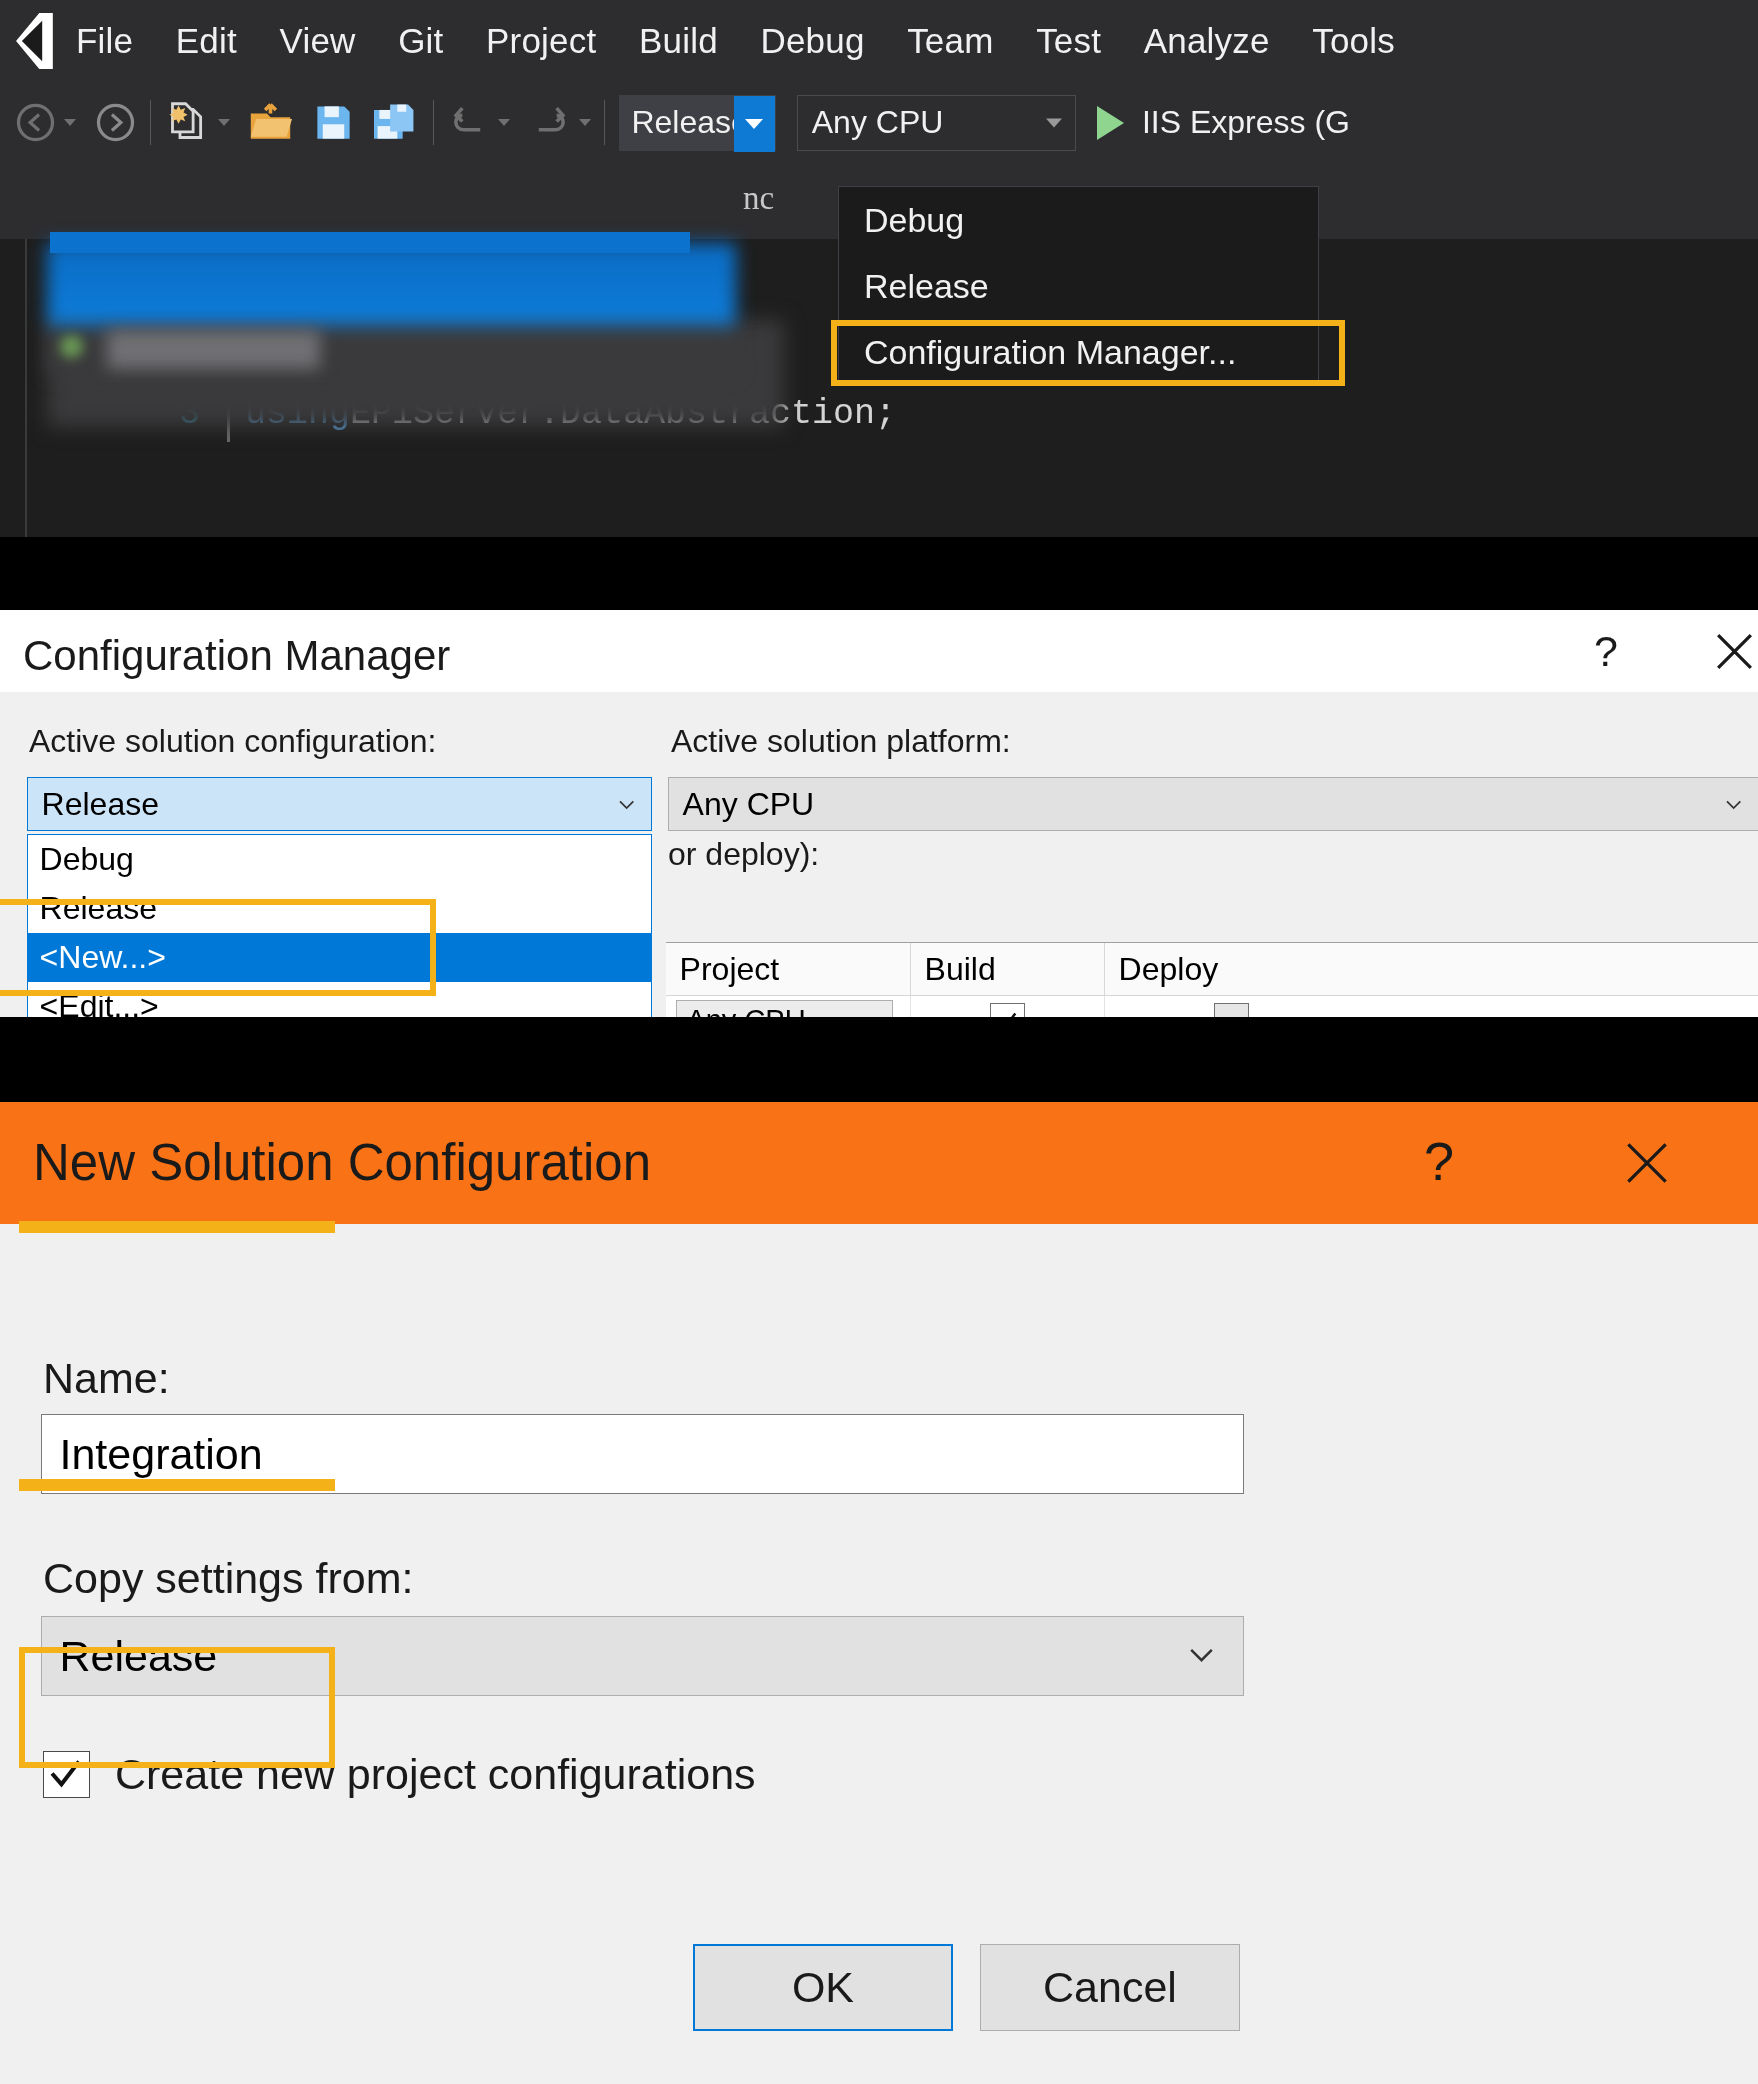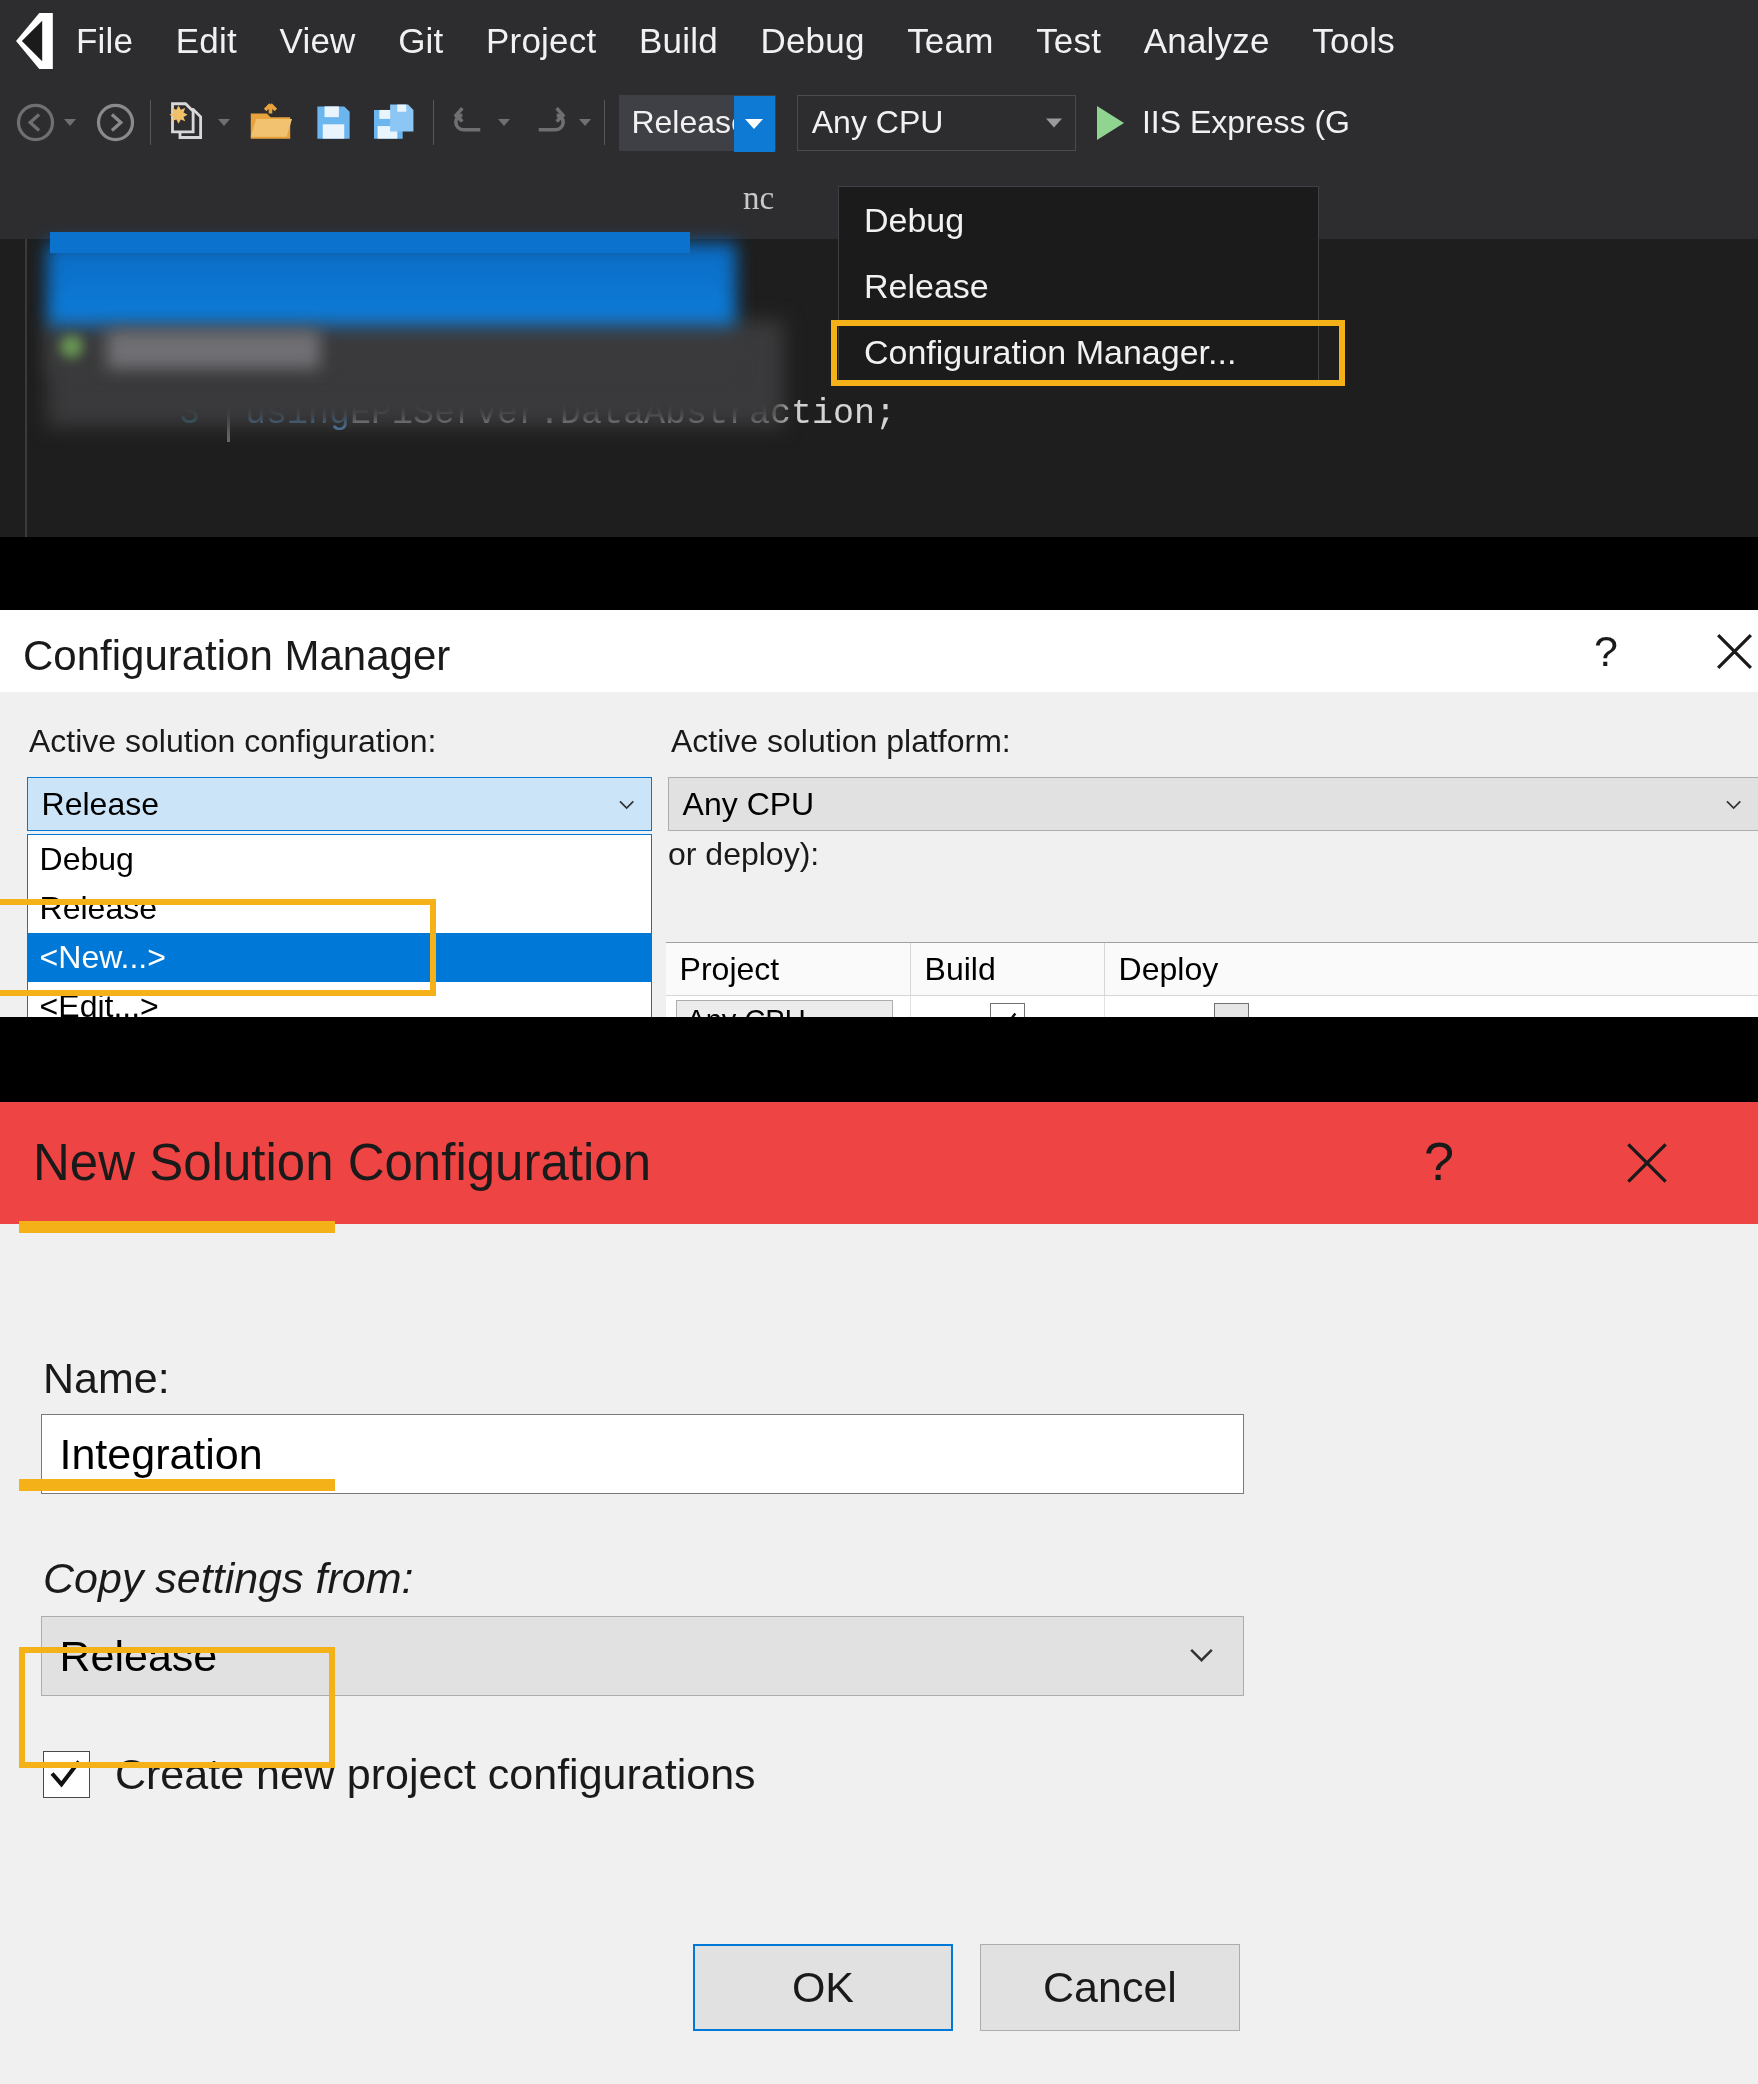--- a/index.html
+++ b/index.html
@@ -93,21 +93,21 @@
   .cm-thead div { color:#000; font-size:32px; padding-left:13.6px; display:flex; align-items:center; border-right:1px solid #d7d7d7; }
   .cm-row { display:flex; height:49px; background:#fff; align-items:center; }
   .cm-cell { border-right:1px solid #e3e3e3; height:49px; display:flex; align-items:center; padding-left:9.7px; }
   .mini-combo { height:41px; border:1px solid #adadad; background:#ececec; display:flex; align-items:center; position:relative; color:#000; font-size:29px; padding-left:9.7px; }
   .mini-combo .c { position:absolute; right:7.8px; top:11.6px; }
   .chkbox { width:35px; height:35px; border:1px solid #707070; background:#fff; display:flex; align-items:center; justify-content:center; }
   .chkbox.off { background:#e6e6e6; }
 
   
   .nsc { position:absolute; left:0; top:1102px; width:1758px; height:982px; background:#f0f0f0; overflow:hidden; }
-  .nsc-title { position:absolute; left:0; top:0; width:1758px; height:150px; background:#ef4444; }
+  .nsc-title { position:absolute; left:0; top:0; width:1758px; height:150px; background:#f97316; }
   .nsc-title .t { position:absolute; left:33px; top:31px; color:#1a1a1a; font-size:51px; }
   .nsc-title .help { position:absolute; left:1409px; top:29px; width:60px; height:60px; color:#1a1a1a; font-size:54px; text-align:center; line-height:60px; }
   .nsc-title .close { position:absolute; left:1619px; top:33px; width:56px; height:56px; }
 
   .nsc-body { position:absolute; left:0; top:122px; width:1758px; height:860px; background:#f0f0f0; }
   .nsc-lbl { position:absolute; color:#1a1a1a; font-size:43px; }
   .nsc-input { position:absolute; background:#fff; border:1.9px solid #7a7a7a; display:flex; align-items:center; }
   .nsc-input .v { padding-left:17.5px; font-size:43px; color:#000; }
   .nsc-combo { position:absolute; background:#e1e1e1; border:1.9px solid #adadad; display:flex; align-items:center; }
   .nsc-combo .v { padding-left:17.5px; font-size:43px; color:#000; }
@@ -362,21 +362,21 @@
           </svg>
       </div>
     </div>
 
     <div class="nsc-body">
       <div class="nsc-lbl" style="left:43px; top:130px;">Name:</div>
       <div class="nsc-input" style="left:41px; top:190px; width:1203px; height:80px;">
         <span class="v">Integration</span>
       </div>
 
-      <div class="nsc-lbl" style="left:43px; top:330px;font-style:italic;">Copy settings from:</div>
+      <div class="nsc-lbl" style="left:43px; top:330px;">Copy settings from:</div>
       <div class="nsc-combo" style="left:41px; top:392px; width:1203px; height:80px;">
         <span class="v">Release</span>
         <span class="chev">
           <svg width="33" height="33" viewBox="0 0 16 16">
               <path d="M3 6 L8 11 L13 6" fill="none" stroke="#333" stroke-width="1.2"></path>
             </svg>
         </span>
       </div>
 
       <div class="nsc-check" style="left:43px; top:526px;">

